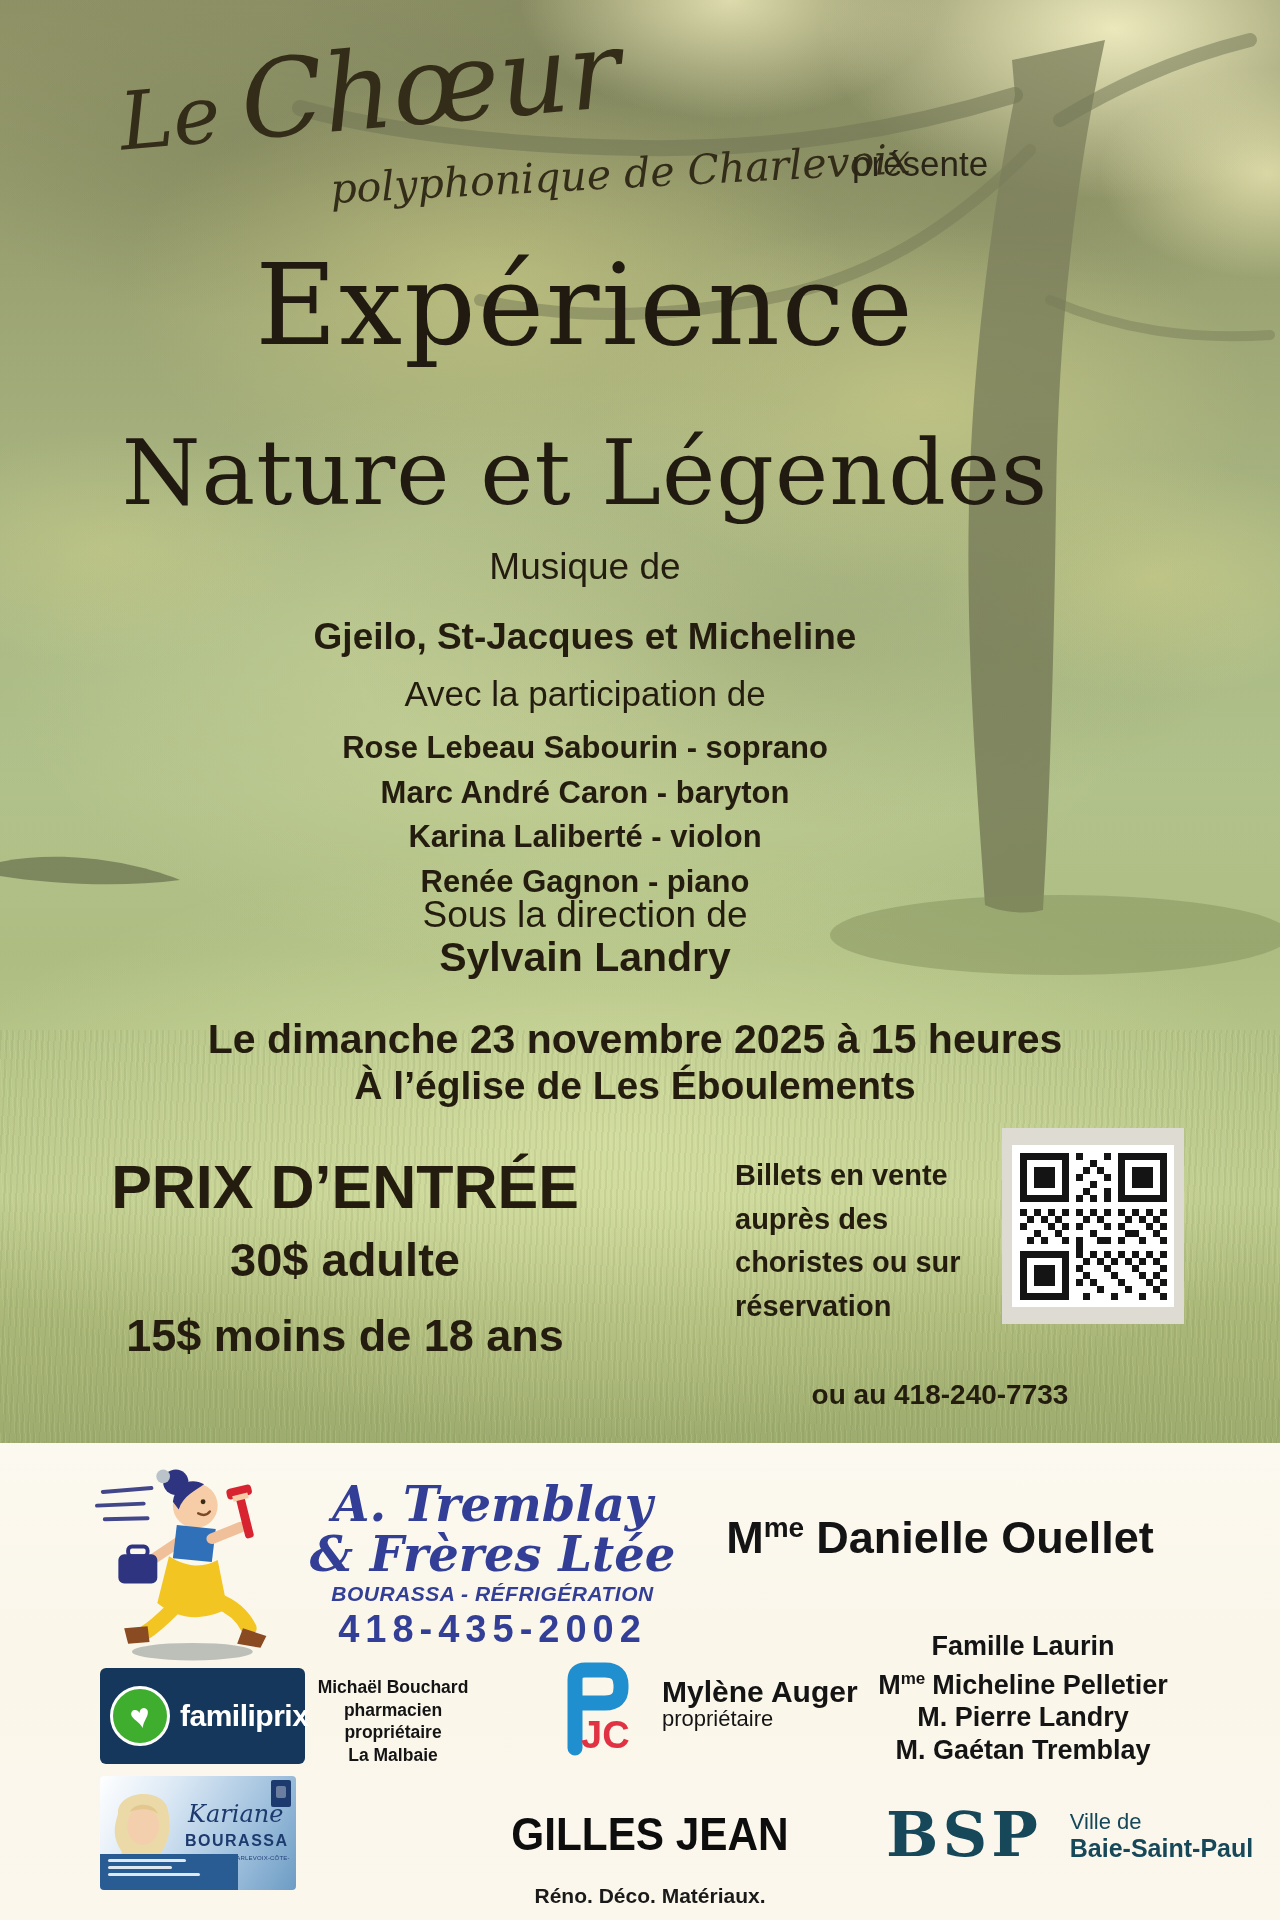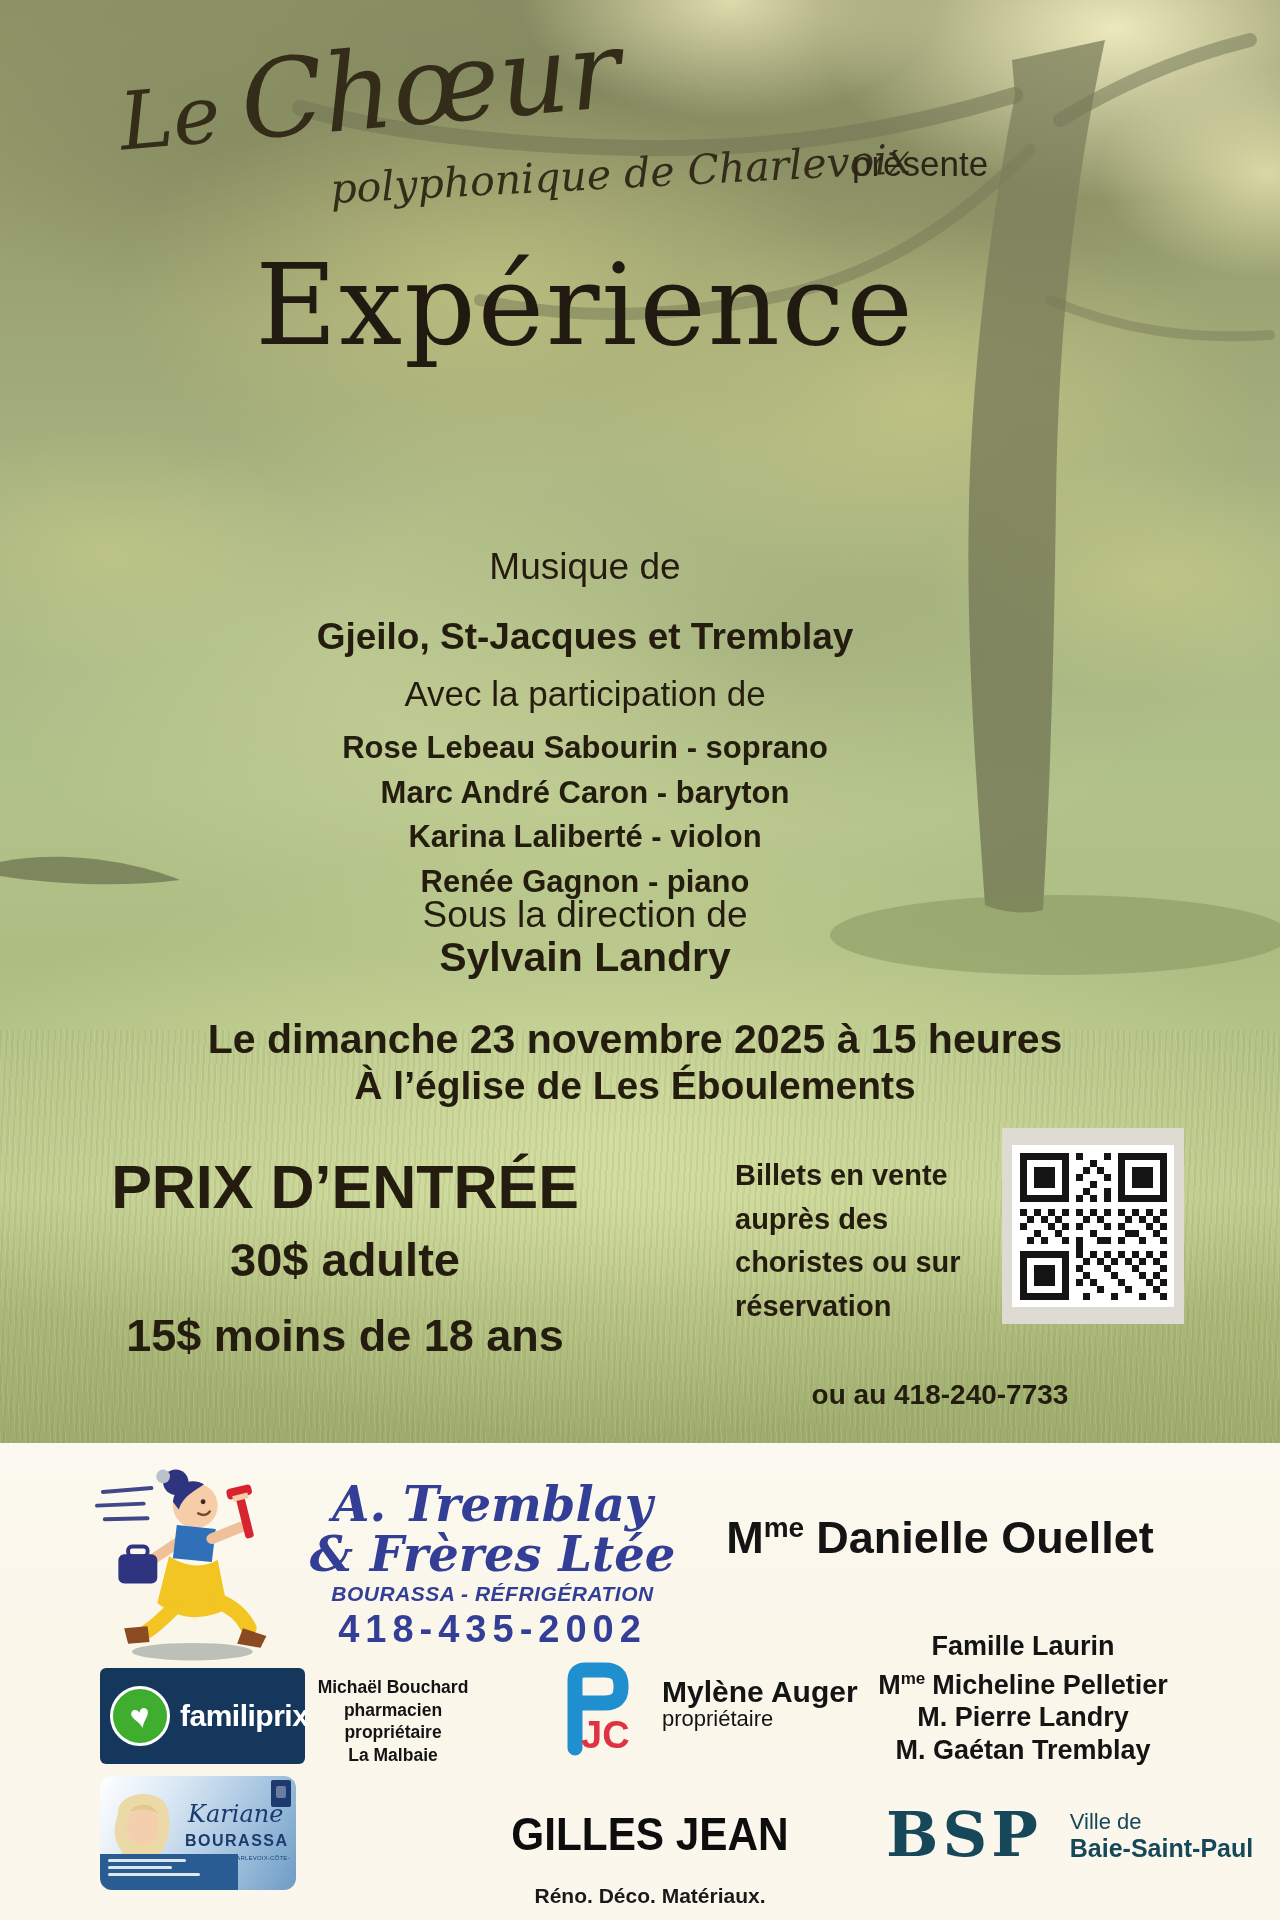--- a/index.html
+++ b/index.html
@@ -82,21 +82,21 @@
   .fp-heart{color:#fff;font-size:34px;line-height:1;transform:rotate(-12deg);}
   .fp-brand{color:#fff;font-size:30px;font-weight:bold;letter-spacing:-0.5px;}
   .bouchard{position:absolute;left:308px;top:1676px;width:170px;text-align:center;
             font-size:17.5px;font-weight:bold;line-height:22.5px;color:#141414;}
   .pjc{position:absolute;left:545px;top:1662px;}
   .auger{position:absolute;left:662px;top:1678px;color:#141414;line-height:27px;}
   .auger-n{font-size:30px;font-weight:bold;} .auger-r{font-size:22px;}
   .supporters{position:absolute;left:823px;top:1630px;width:400px;text-align:center;
               font-size:27px;font-weight:bold;line-height:32.5px;color:#141414;}
   .supporters sup{font-size:17px;} .supporters .sp{margin-left:7px;}
-  .kcard{position:absolute;left:100px;top:1776px;width:196px;height:114px;border-radius:12px;overflow:hidden;
+  .kcard{position:absolute;left:100px;top:1776px;width:196px;height:114px;border-radius:4px;overflow:hidden;
          background:linear-gradient(120deg,#ffffff 0%,#dce9f5 30%,#9fc0dd 70%,#6d9cc4 100%);}
   .kcrest{position:absolute;right:5px;top:4px;width:20px;height:27px;background:#1d3a6e;border-radius:2px;}
   .kcrest::after{content:"";position:absolute;left:5px;top:6px;width:10px;height:12px;
                  background:rgba(255,255,255,0.35);border-radius:2px;}
   .kphoto{position:absolute;left:0;top:4px;}
   .kfirst{position:absolute;left:88px;top:24px;font-family:"DejaVu Serif","Liberation Serif",serif;
           font-style:italic;font-size:24px;color:#1d3a6e;}
   .klast{position:absolute;left:85px;top:56px;font-size:16px;font-weight:bold;letter-spacing:1.5px;color:#1d3a6e;}
   .krole{position:absolute;left:85px;top:79px;width:108px;font-size:6px;letter-spacing:0.2px;color:#24427a;}
   .kstrip{position:absolute;left:0;bottom:0;width:138px;height:36px;background:#2a5c94;padding:5px 0 0 8px;box-sizing:border-box;}
@@ -129,23 +129,24 @@
   <div class="veil"></div>
 
   <div class="abs le-choeur script">
     <span class="le">Le</span>
     <span class="choeur">Chœur</span>
   </div>
   <div class="abs polyphonique script">polyphonique de Charlevoix</div>
   <div class="abs presente">présente</div>
 
   <div class="abs ctr title1 serif">Expérience</div>
+  <div class="abs ctr title2 serif">Nature et Légendes</div>
 
   <div class="abs ctr musique">Musique de</div>
-  <div class="abs ctr composers">Gjeilo, St-Jacques et Tremblay</div>
+  <div class="abs ctr composers">Gjeilo, St-Jacques et Micheline</div>
   <div class="abs ctr participation">Avec la participation de</div>
   <div class="abs ctr performers">
     <div>Rose Lebeau Sabourin - soprano</div>
     <div>Marc André Caron - baryton</div>
     <div>Karina Laliberté - violon</div>
     <div>Renée Gagnon - piano</div>
   </div>
   <div class="abs ctr direction">Sous la direction de</div>
   <div class="abs ctr director">Sylvain Landry</div>
 

